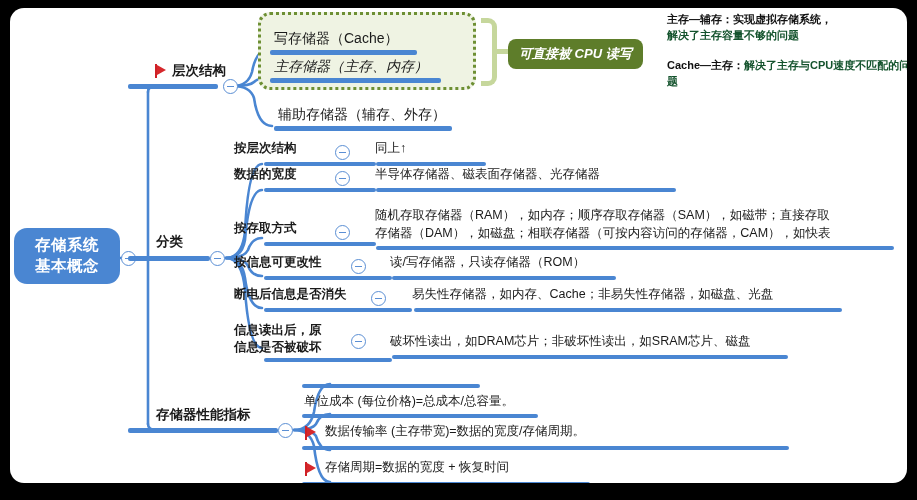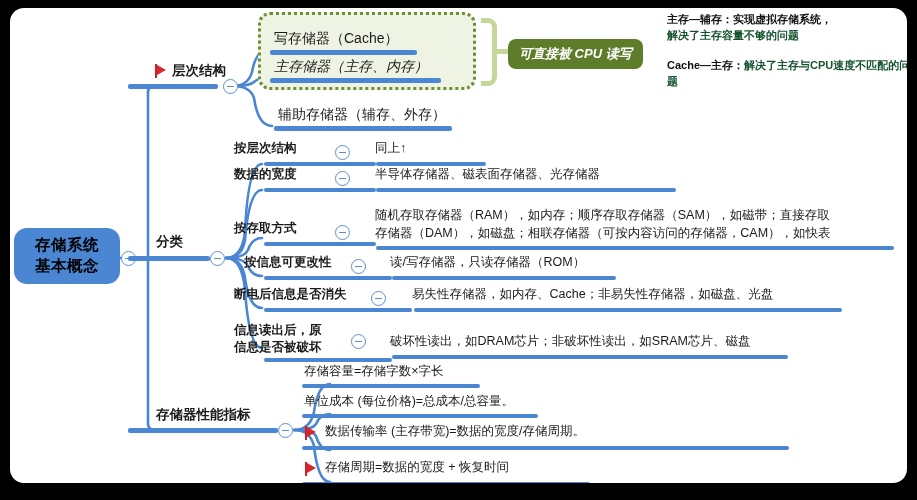--- a/index.html
+++ b/index.html
@@ -17,21 +17,21 @@
   }
   #canvas{position:absolute;left:-10px;top:-8px;width:917px;height:500px;}
   svg.wires{position:absolute;left:0;top:0;width:917px;height:500px;pointer-events:none;}
 
   .node{position:absolute;white-space:nowrap;}
 
   
   .root{
     left:14px;top:228px;width:106px;height:56px;
     background:#4a86d2;border-radius:13px;
-    color:#000000;font-weight:bold;font-size:15.5px;line-height:1.35;
+    color:#ffffff;font-weight:bold;font-size:15.5px;line-height:1.35;
     display:flex;flex-direction:column;align-items:center;justify-content:center;
     letter-spacing:0.5px;
   }
 
   
   .lbl{
     position:absolute;color:#1a1a1a;font-size:13.5px;line-height:1.25;
     white-space:nowrap;font-weight:600;
   }
   .lbl.reg{font-weight:500;}
@@ -169,21 +169,21 @@
     <div class="lbl reg small" style="left:375px;top:167px;">半导体存储器、磁表面存储器、光存储器</div>
     <div class="bar thin" style="left:376px;top:188px;width:300px;"></div>
 
     <div class="lbl small" style="left:234px;top:221px;">按存取方式</div>
     <div class="bar thin" style="left:264px;top:242px;width:112px;"></div>
     <div class="tog" style="left:335px;top:225px;"></div>
     <div class="lbl reg small" style="left:375px;top:208px;">随机存取存储器（RAM），如内存；顺序存取存储器（SAM），如磁带；直接存取</div>
     <div class="lbl reg small" style="left:375px;top:226px;">存储器（DAM），如磁盘；相联存储器（可按内容访问的存储器，CAM），如快表</div>
     <div class="bar thin" style="left:376px;top:246px;width:518px;"></div>
 
-    <div class="lbl small" style="left:244px;top:255px;">按信息可更改性</div>
+    <div class="lbl small" style="left:234px;top:255px;">按信息可更改性</div>
     <div class="bar thin" style="left:264px;top:276px;width:128px;"></div>
     <div class="tog" style="left:351px;top:259px;"></div>
     <div class="lbl reg small" style="left:390px;top:255px;">读/写存储器，只读存储器（ROM）</div>
     <div class="bar thin" style="left:392px;top:276px;width:224px;"></div>
 
     <div class="lbl small" style="left:234px;top:287px;">断电后信息是否消失</div>
     <div class="bar thin" style="left:264px;top:308px;width:148px;"></div>
     <div class="tog" style="left:371px;top:291px;"></div>
     <div class="lbl reg small" style="left:412px;top:287px;">易失性存储器，如内存、Cache；非易失性存储器，如磁盘、光盘</div>
     <div class="bar thin" style="left:414px;top:308px;width:428px;"></div>
@@ -192,21 +192,20 @@
     <div class="lbl small two" style="left:234px;top:339px;line-height:1.3;">信息是否被破坏</div>
     <div class="bar thin" style="left:264px;top:358px;width:128px;"></div>
     <div class="tog" style="left:351px;top:334px;"></div>
     <div class="lbl reg small" style="left:390px;top:334px;">破坏性读出，如DRAM芯片；非破坏性读出，如SRAM芯片、磁盘</div>
     <div class="bar thin" style="left:392px;top:355px;width:396px;"></div>
 
     <div class="lbl" style="left:156px;top:407px;">存储器性能指标</div>
     <div class="bar" style="left:128px;top:428px;width:150px;"></div>
     <div class="tog" style="left:278px;top:423px;"></div>
 
-    <div class="lbl reg small" style="left:304px;top:364px;">存储容量=存储字数×字长</div>
     <div class="bar thin" style="left:302px;top:384px;width:178px;"></div>
 
     <div class="lbl reg small" style="left:304px;top:394px;">单位成本 (每位价格)=总成本/总容量。</div>
     <div class="bar thin" style="left:302px;top:414px;width:236px;"></div>
 
     <div class="flag" style="left:305px;top:426px;"></div>
     <div class="lbl reg small" style="left:325px;top:424px;">数据传输率 (主存带宽)=数据的宽度/存储周期。</div>
     <div class="bar thin" style="left:302px;top:446px;width:487px;"></div>
 
     <div class="flag" style="left:305px;top:462px;"></div>

